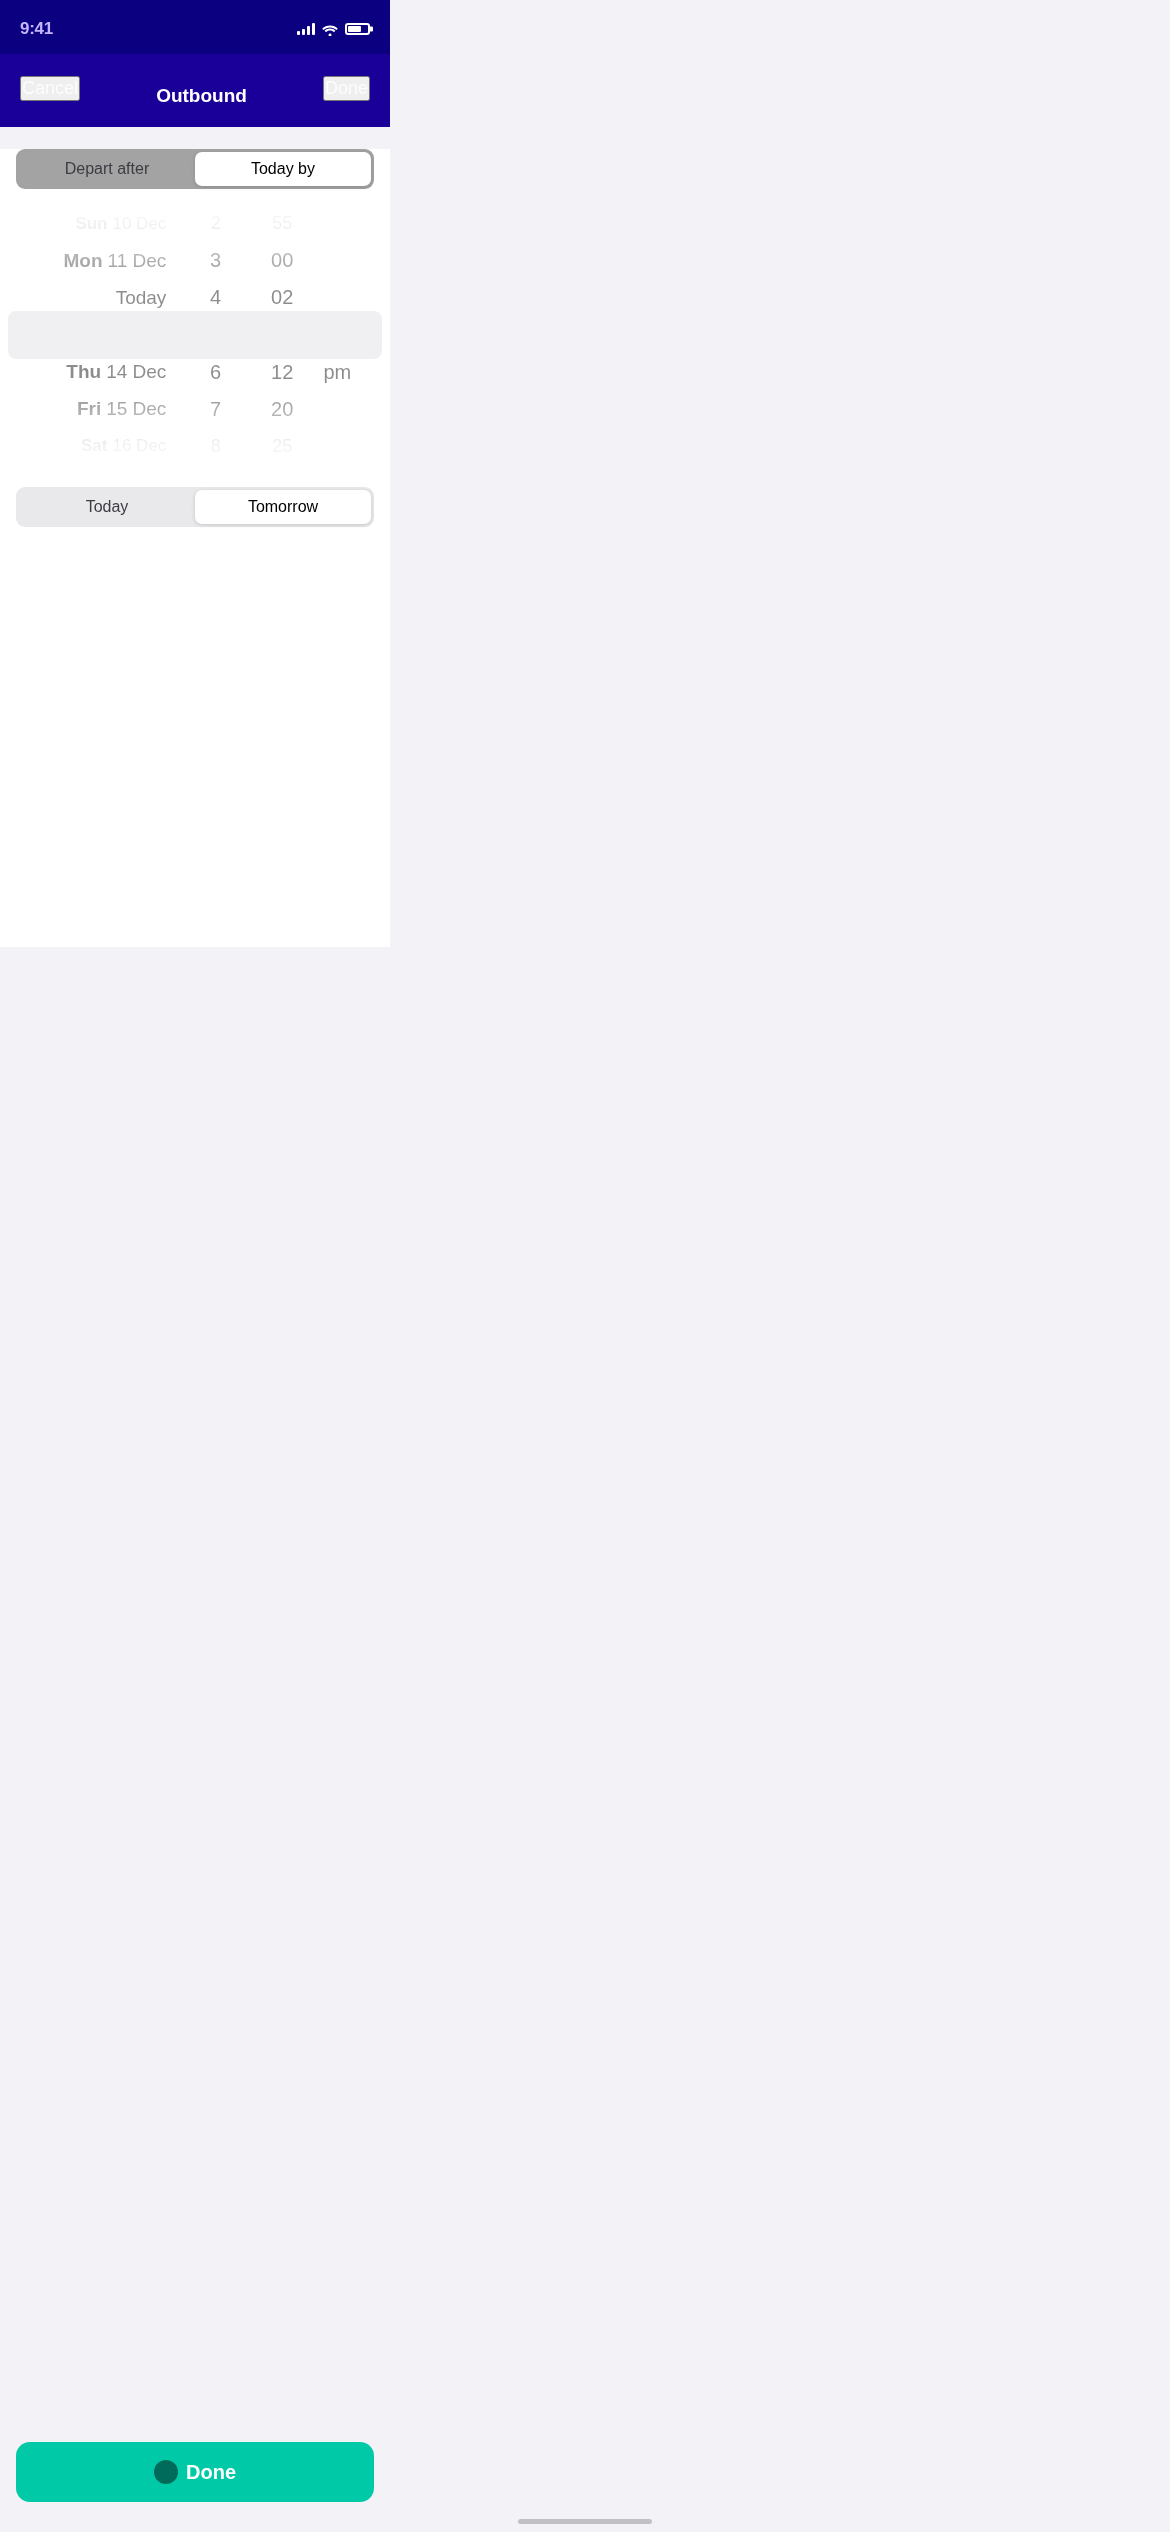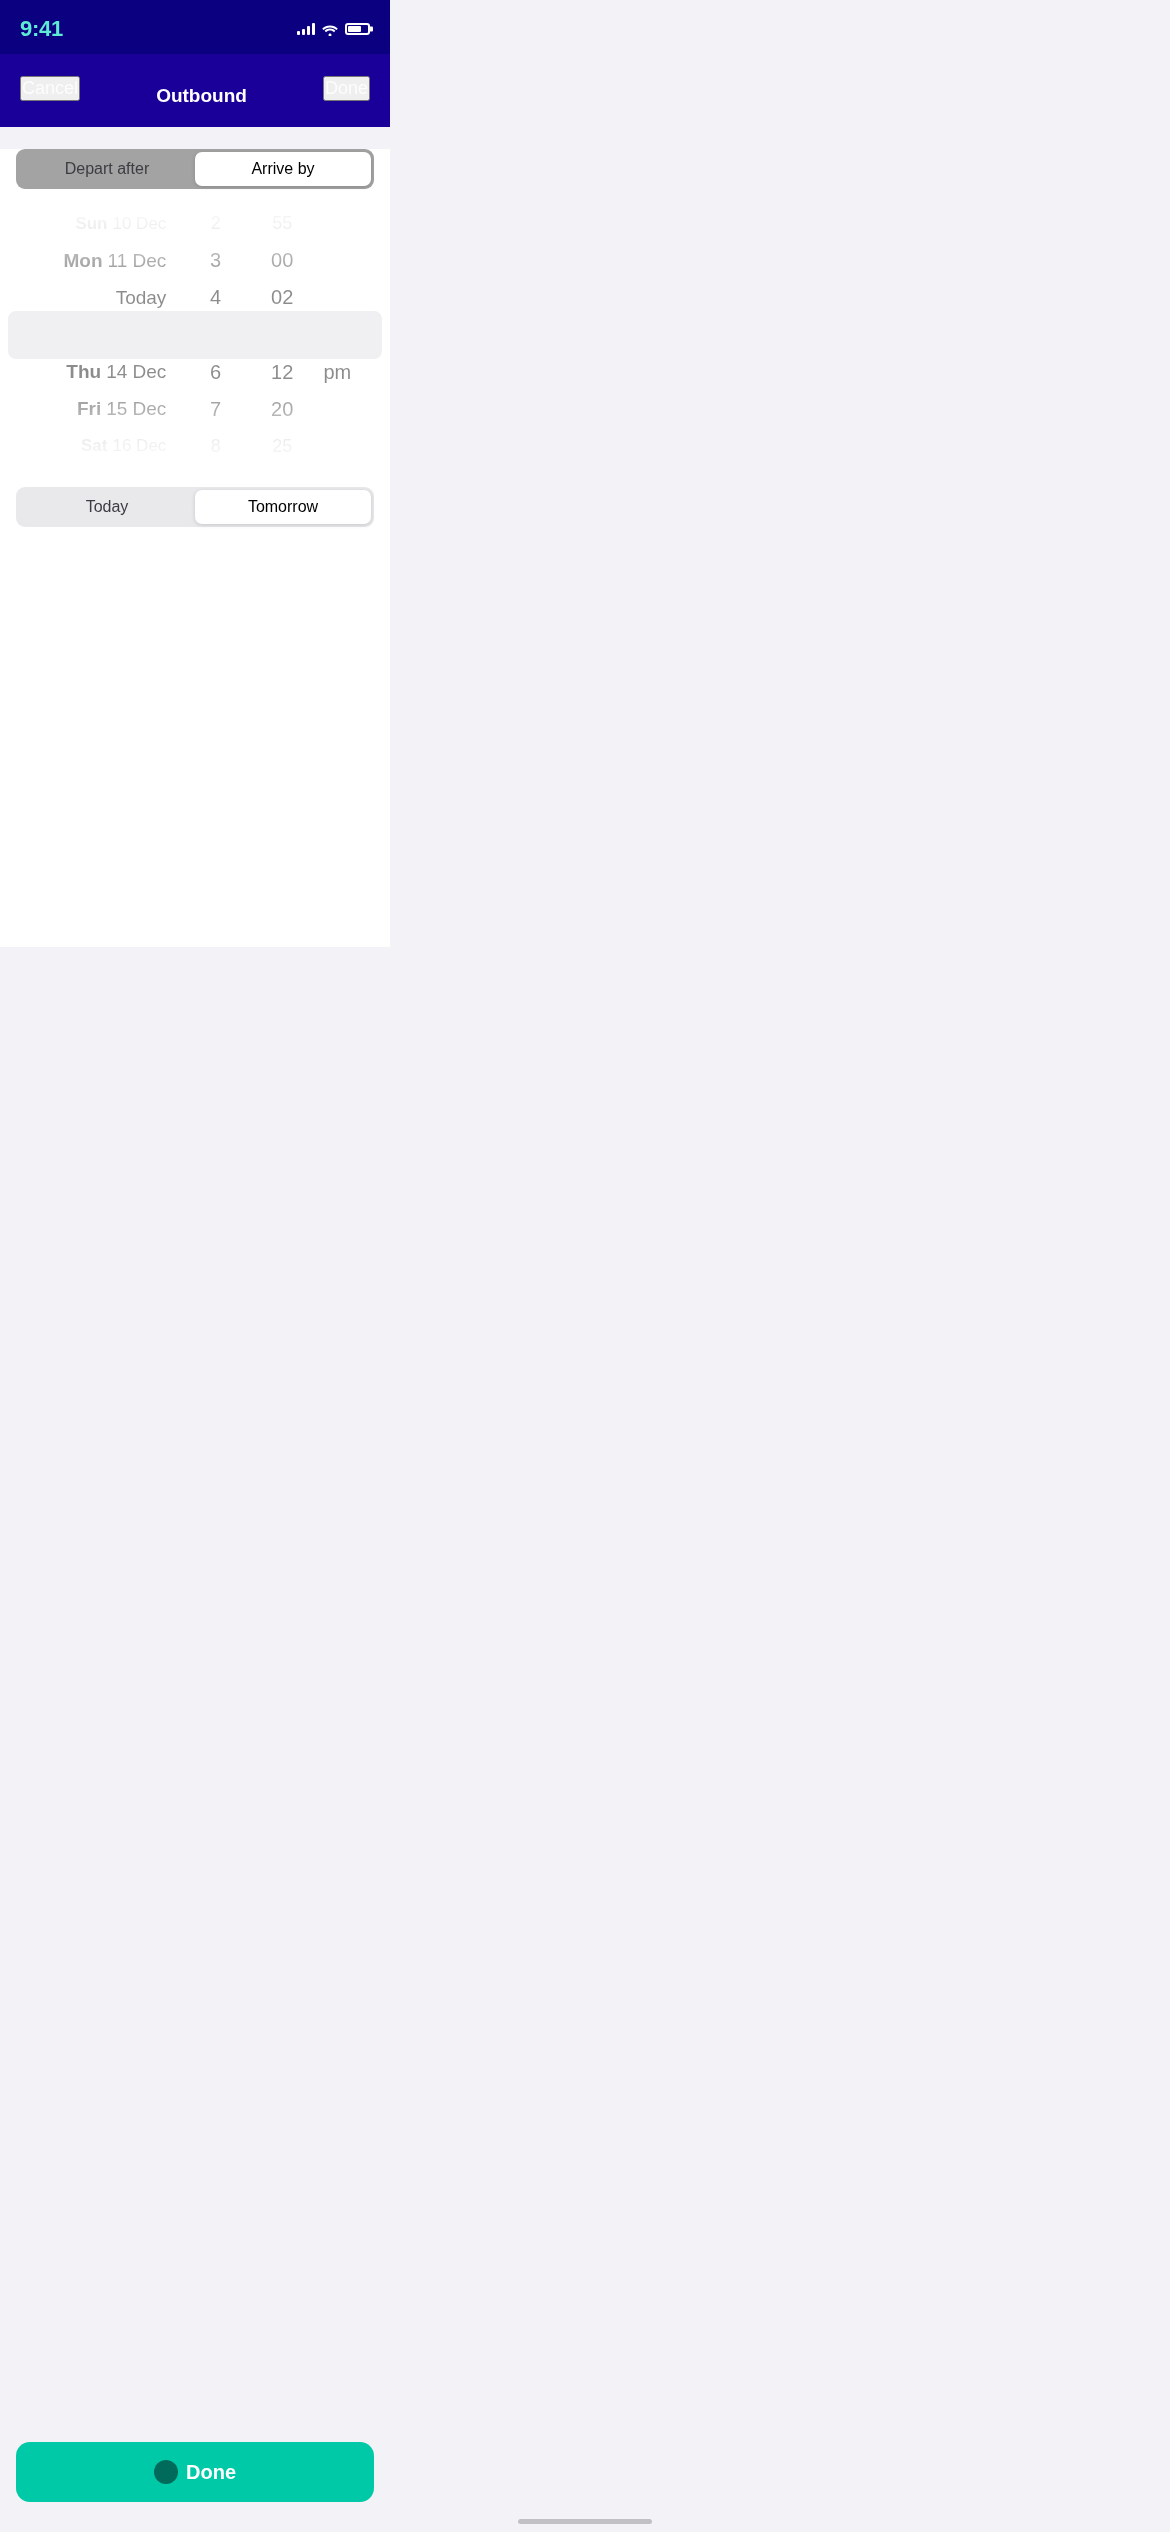--- a/index.html
+++ b/index.html
@@ -17,22 +17,22 @@
     .status-bar {
       background: #0a0080;
       display: flex;
       align-items: center;
       justify-content: space-between;
       padding: 14px 20px 10px 20px;
       height: 54px;
     }
 
     .status-time {
-      color: #5eead4;
-      font-size: 22px;
+      color: #c4b5fd;
+      font-size: 17px;
       font-weight: 600;
       letter-spacing: -0.3px;
     }
 
     .status-icons {
       display: flex;
       align-items: center;
       gap: 6px;
     }
 
@@ -356,21 +356,21 @@
 <div class="nav-bar">
   <button class="nav-cancel">Cancel</button>
   <span class="nav-title">Outbound</span>
   <button class="nav-done">Done</button>
 </div>
 
 <div class="content">
 
   <div class="segment-control">
     <button class="segment-btn inactive">Depart after</button>
-    <button class="segment-btn active">Arrive by</button>
+    <button class="segment-btn active">Today by</button>
   </div>
 
   <div class="picker-container">
     <div class="picker-highlight"></div>
     <div class="picker-fade-top"></div>
     <div class="picker-fade-bottom"></div>
 
     <div class="picker-column date-col">
       <div class="picker-item date-item faded-2">
         <span class="day-label">Sun</span> 10 Dec

